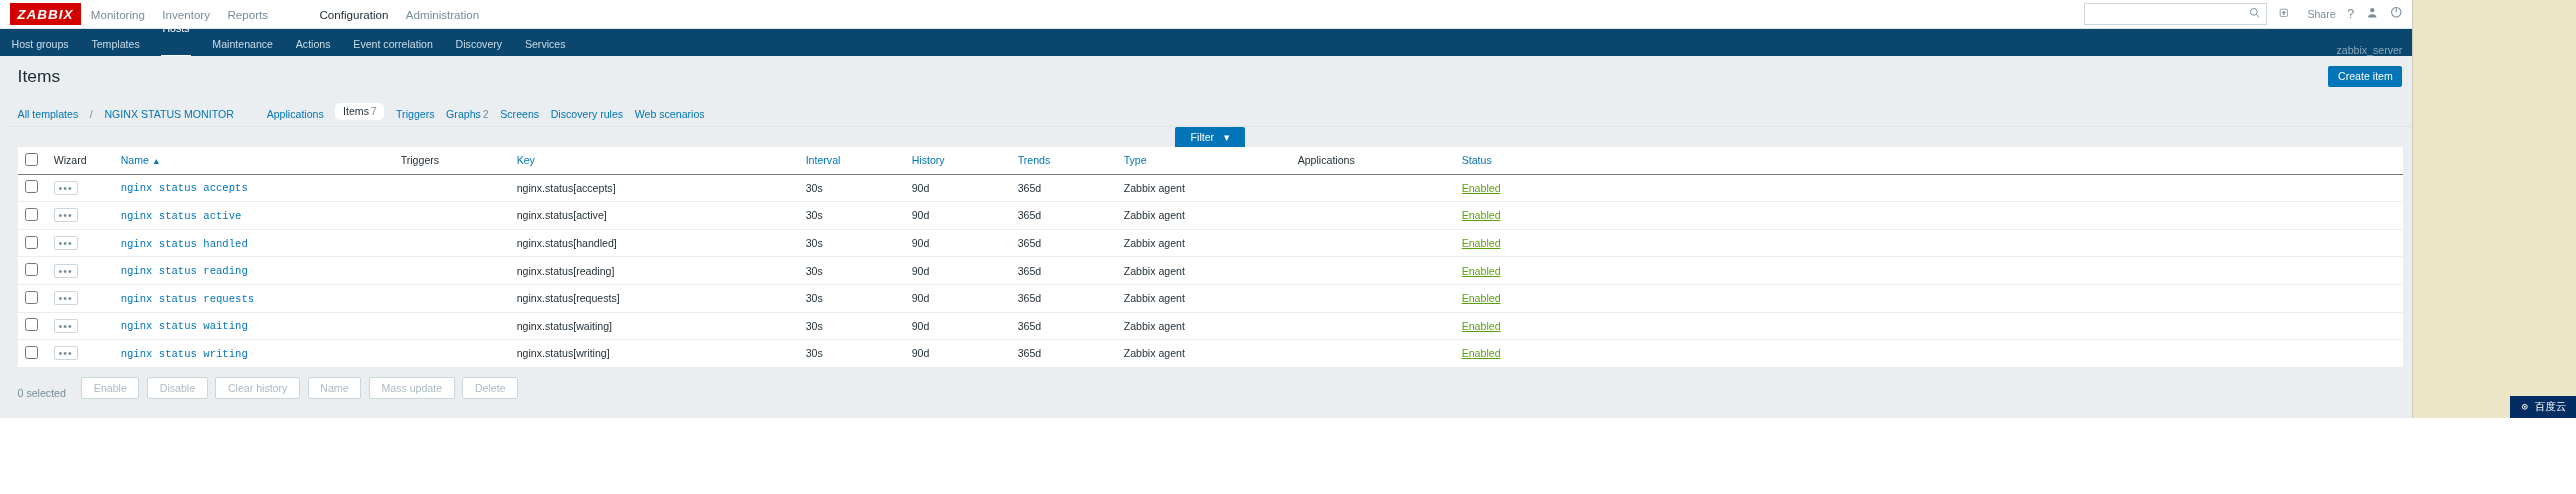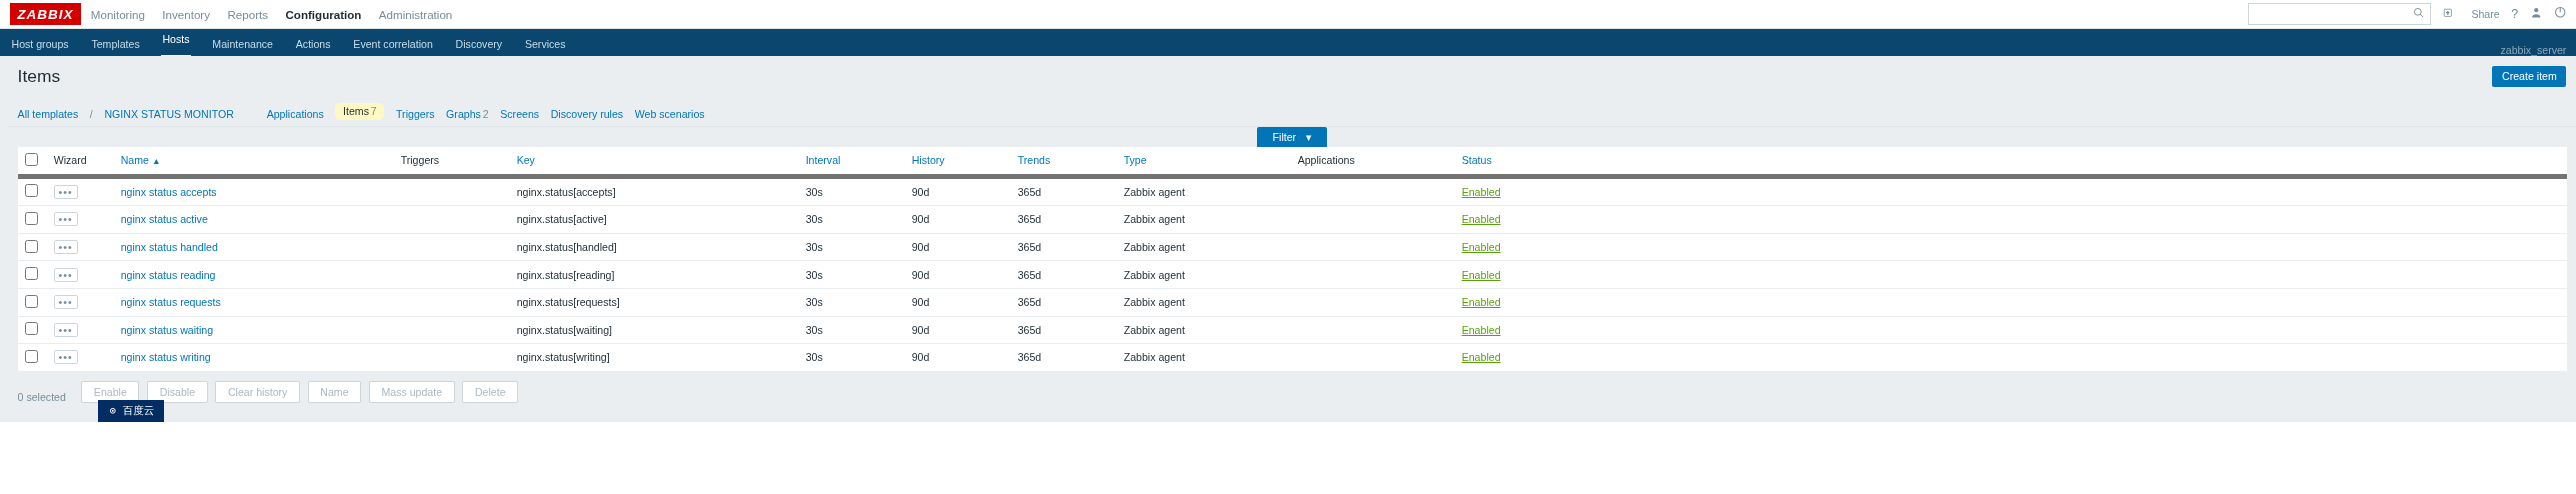--- a/index.html
+++ b/index.html
@@ -1,60 +1,60 @@
 <!DOCTYPE html>
 <html><head>
 <meta charset="utf-8">
 <style>
 * { margin: 0; padding: 0; box-sizing: border-box; font-family: Arial, Helvetica, sans-serif; }
 body { font-size: 11.6px; color: #1f2c33; background: #fff; }
-.page-wrapper { display: flex; flex-direction: column; }
+.page-wrapper { display: flex; }
 .main-area { flex: 1; min-width: 0; }
 .right-gutter { width: 164px; background: #ebe6c8; position: relative; border-left: 1px solid #ccc9b3; }
 .badge-bottom { position: absolute; bottom: 0; right: 0; background: #012d62; color: #fff; padding: 3.9px 9.6px; font-size: 10.6px; display: flex; align-items: center; gap: 3.9px; }
 
 
 .topnav { display: flex; align-items: center; border-bottom: 1px solid #dfe4e7; padding: 0 9.6px; background: #fff; height: 29px; }
 .logo { background: #d40000; color: #fff; font-weight: bold; padding: 3.9px 7.7px; font-size: 13.5px; letter-spacing: 1px; margin-right: 9.6px; font-style: italic; }
 .topnav-menu { display: flex; gap: 17.4px; }
 .topnav-menu a { color: #768d99; text-decoration: none; font-size: 11.6px; cursor: pointer; }
-.topnav-menu a.active { color: #1f2c33; font-weight: 700; }
+.topnav-menu a.active { color: #1f2c33; font-weight: 400; margin-left: 34px; }
 .topnav-right { margin-left: auto; display: flex; align-items: center; gap: 11.6px; }
 .search-box { border: 1px solid #ccd5d9; padding: 2.9px 5.8px; width: 183px; background: #fff; display: flex; align-items: center; justify-content: flex-end; }
 .icon-btn { color: #768d99; cursor: pointer; font-size: 12.5px; }
 .share-btn { color: #768d99; display: flex; align-items: center; gap: 19px; cursor: pointer; font-size: 10.6px; }
 
 
 .subnav { background: #0a466e; color: #fff; display: flex; align-items: flex-end; padding: 0 9.6px; height: 27px; gap: 19px; }
 .subnav a { color: #c9dde8; text-decoration: none; font-size: 10.6px; cursor: pointer; padding: 5.8px 1.9px; }
-.subnav a.active { color: #fff; border-bottom: 1.9px solid #fff; padding-bottom: 10px; }
+.subnav a.active { color: #fff; border-bottom: 1.9px solid #fff; padding-bottom: 21px; }
 .subnav-right { margin-left: auto; color: #89a8bb; font-size: 10.6px; }
 
 
 .page-head { display: flex; align-items: center; padding: 9.6px; background: #ebeef0; }
 .page-title { font-size: 17.4px; font-weight: normal; }
 .btn-primary { margin-left: auto; background: #0275b8; color: #fff; border: none; padding: 4.8px 9.6px; font-size: 10.6px; cursor: pointer; border-radius: 1.9px; }
 
 
 .tabs-row { display: flex; align-items: flex-end; padding: 5.8px 9.6px; gap: 11.6px; background: #ebeef0; border-bottom: 1px solid #dfe4e7; font-size: 10.6px; }
 .tabs-row a { color: #0275b8; text-decoration: none; cursor: pointer; }
 .tabs-row .sep { color: #768d99; }
-.tabs-row .tab-active { background: #fef9c3; padding: 2.9px 7.7px; border-radius: 5px; }
+.tabs-row .tab-active { background: #ffffff; padding: 2.9px 7.7px; border-radius: 5px; }
 .count-grey { color: #768d99; margin-left: 1.9px; }
 
 
 .filter-bar { display: flex; justify-content: center; background: #ebeef0; padding: 0 9.6px; }
 .filter-btn { background: #0275b8; color: #fff; border: none; padding: 3.9px 15.4px; font-size: 10.6px; cursor: pointer; display: flex; align-items: center; gap: 10px; border-radius: 1.9px 1.9px 0 0; }
 
 
 .tbl { width: calc(100% - 19px); margin: 0 9.6px; border-collapse: collapse; background: #fff; }
-.tbl th { text-align: left; font-weight: normal; padding: 5.8px 7.7px; border-bottom: 5px solid #737373; font-size: 10.6px; color: #1f2c33; }
+.tbl th { text-align: left; font-weight: normal; padding: 5.8px 7.7px; border-bottom: 1px solid #737373; font-size: 10.6px; color: #1f2c33; }
 .tbl th.link-th { color: #0275b8; cursor: pointer; }
 .tbl td { padding: 5.8px 7.7px; border-bottom: 1px solid #eaedef; font-size: 10.6px; color: #1f2c33; }
-.name-link { color: #0275b8; text-decoration: none; cursor: pointer; }
+.name-link { color: #0275b8; text-decoration: none; cursor: pointer; font-family: Liberation Mono, monospace; }
 .status-enabled { color: #59a20b; text-decoration: underline; cursor: pointer; }
 .wizard-dots { color: #768d99; letter-spacing: 1px; cursor: pointer; border: 1px solid #ccd5d9; padding: 0 3.9px; border-radius: 1.9px; background: #fff; }
 .chk { cursor: pointer; }
 .sort-arrow { color: #0275b8; font-size: 8.7px; }
 
 .footer-row { display: flex; align-items: flex-end; padding: 9.6px; background: #ebeef0; gap: 7.7px; font-size: 10.6px; color: #768d99; }
 .footer-row .count-text { margin-right: 7.7px; }
 .footer-row button { border: 1px solid #ccd5d9; background: #fff; color: #acbac1; padding: 3.9px 11.6px; font-size: 10.6px; cursor: pointer; border-radius: 1.9px; }
 .display-count { margin-left: auto; padding-right: 9.6px; color: #768d99; font-size: 10.6px; text-align: right; margin-top: 5.8px; margin-bottom: 3.9px; }
 .content-bg { background: #ebeef0; padding-bottom: 9.6px; padding-left: 8px; }

